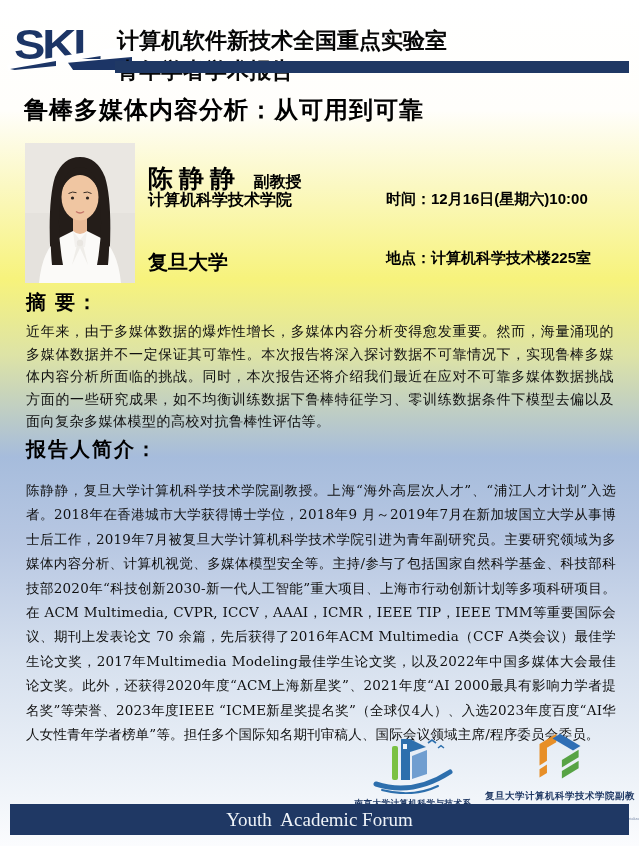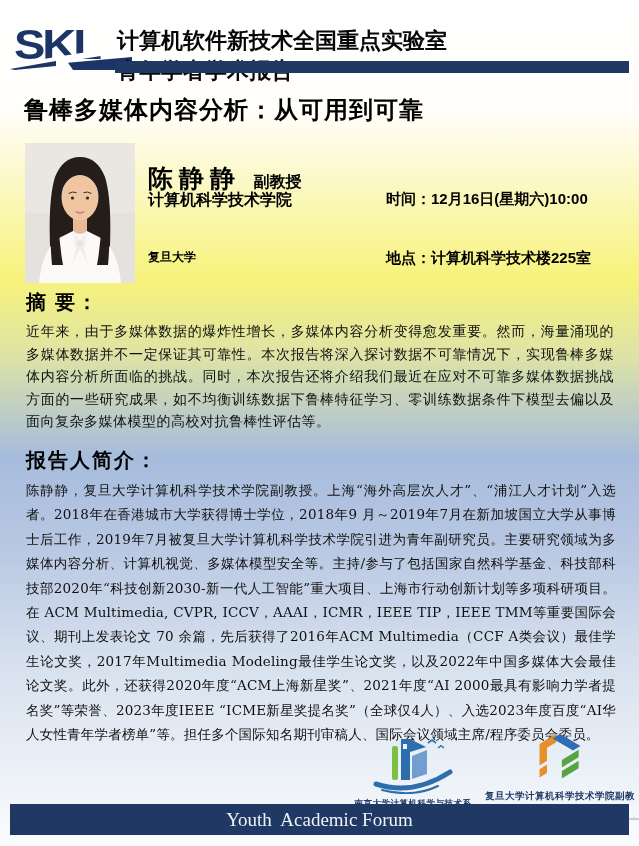--- a/index.html
+++ b/index.html
@@ -39,33 +39,33 @@
     position:absolute; left:0; top:94px; width:639px; text-align:left;
     font-size:24px; font-weight:700; color:#000; letter-spacing:1px;margin-left:24px;
   }
 
   
   .photo{ position:absolute; left:25px; top:143px; width:110px; height:140px; overflow:hidden; }
   .sp-name-row{ position:absolute; left:148px; top:162px; white-space:nowrap;text-align:center; }
   .sp-name{ font-family:"Liberation Serif","DejaVu Serif",serif; font-size:25px; font-weight:700; letter-spacing:6px; color:#000; }
   .sp-jobtitle{ font-size:16px; font-weight:600; color:#000; margin-left:8px; }
   .sp-dept{ position:absolute; left:148px; top:190px; font-size:16px; font-weight:600; color:#000; }
-  .sp-univ{ position:absolute; left:148px; top:249px; font-size:12px; font-weight:600; color:#000; }
+  .sp-univ{ position:absolute; left:148px; top:249px; font-size:20px; font-weight:600; color:#000; }
   .sp-time{ position:absolute; left:386px; top:190px; font-size:15px; font-weight:700; color:#000; white-space:nowrap; }
   .sp-venue{ position:absolute; left:386px; top:249px; font-size:15px; font-weight:700; color:#000; white-space:nowrap; }
 
   
   .sec-heading{ position:absolute; left:26px; font-size:20px; font-weight:700; color:#000; letter-spacing:2px; }
   .abstract-h{ top:289px;font-family:Liberation Serif, serif; }
   .abstract-body{
     position:absolute; left:26px; top:320px; width:588px;
     font-family:"DejaVu Serif","Liberation Serif",serif;
     font-size:14px; line-height:22.6px; color:#101010; text-align:justify; letter-spacing:0.5px;
   }
-  .bio-h{ top:447px; }
+  .bio-h{ top:436px; }
   .bio-body{
     position:absolute; left:26px; top:478px; width:590px;
     font-family:"DejaVu Serif","Liberation Serif",serif;
     font-size:13.5px; line-height:24.4px; color:#101010; text-align:justify; letter-spacing:0.2px;
   }
 
   
   .logo-block{ position:absolute; text-align:center; }
   .logo-nju{ left:350px; top:736px; width:126px; }
   .logo-cic{ left:484px; top:732px; width:152px; }

